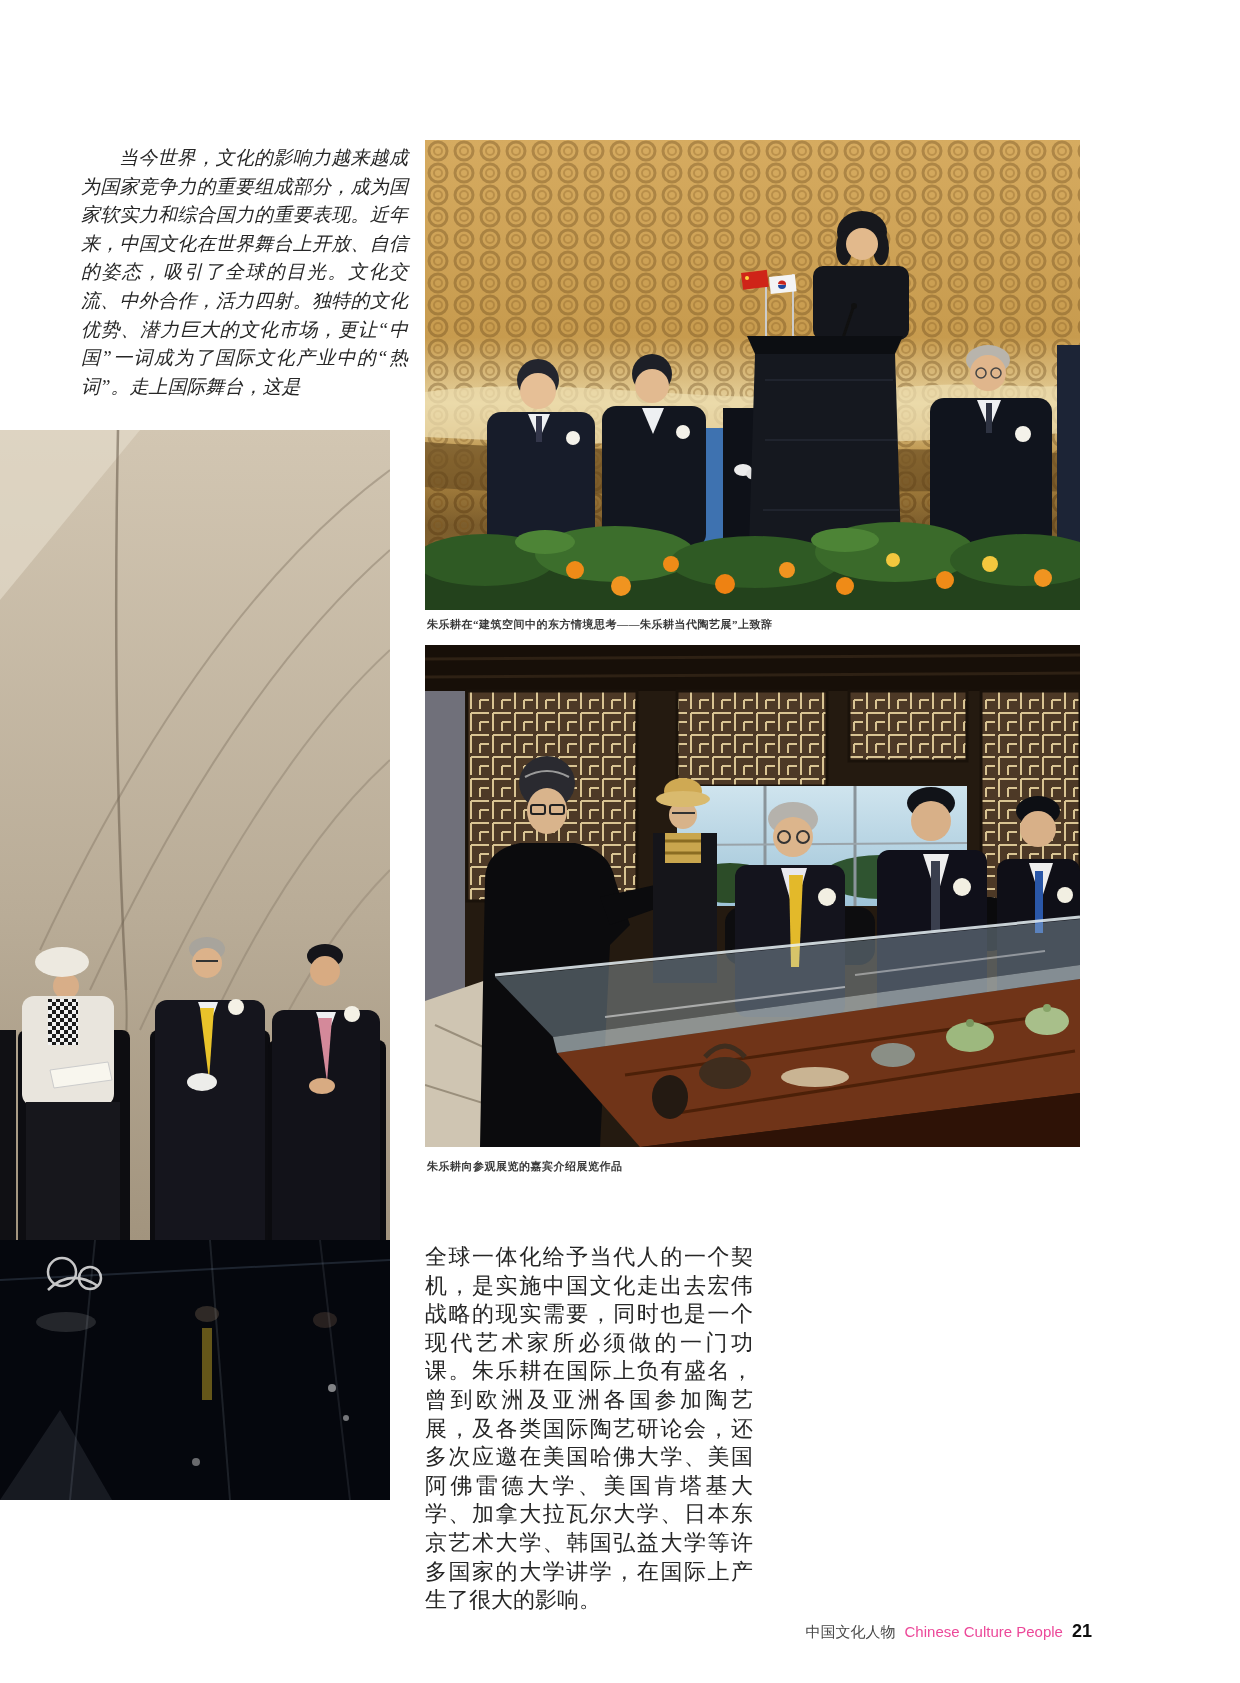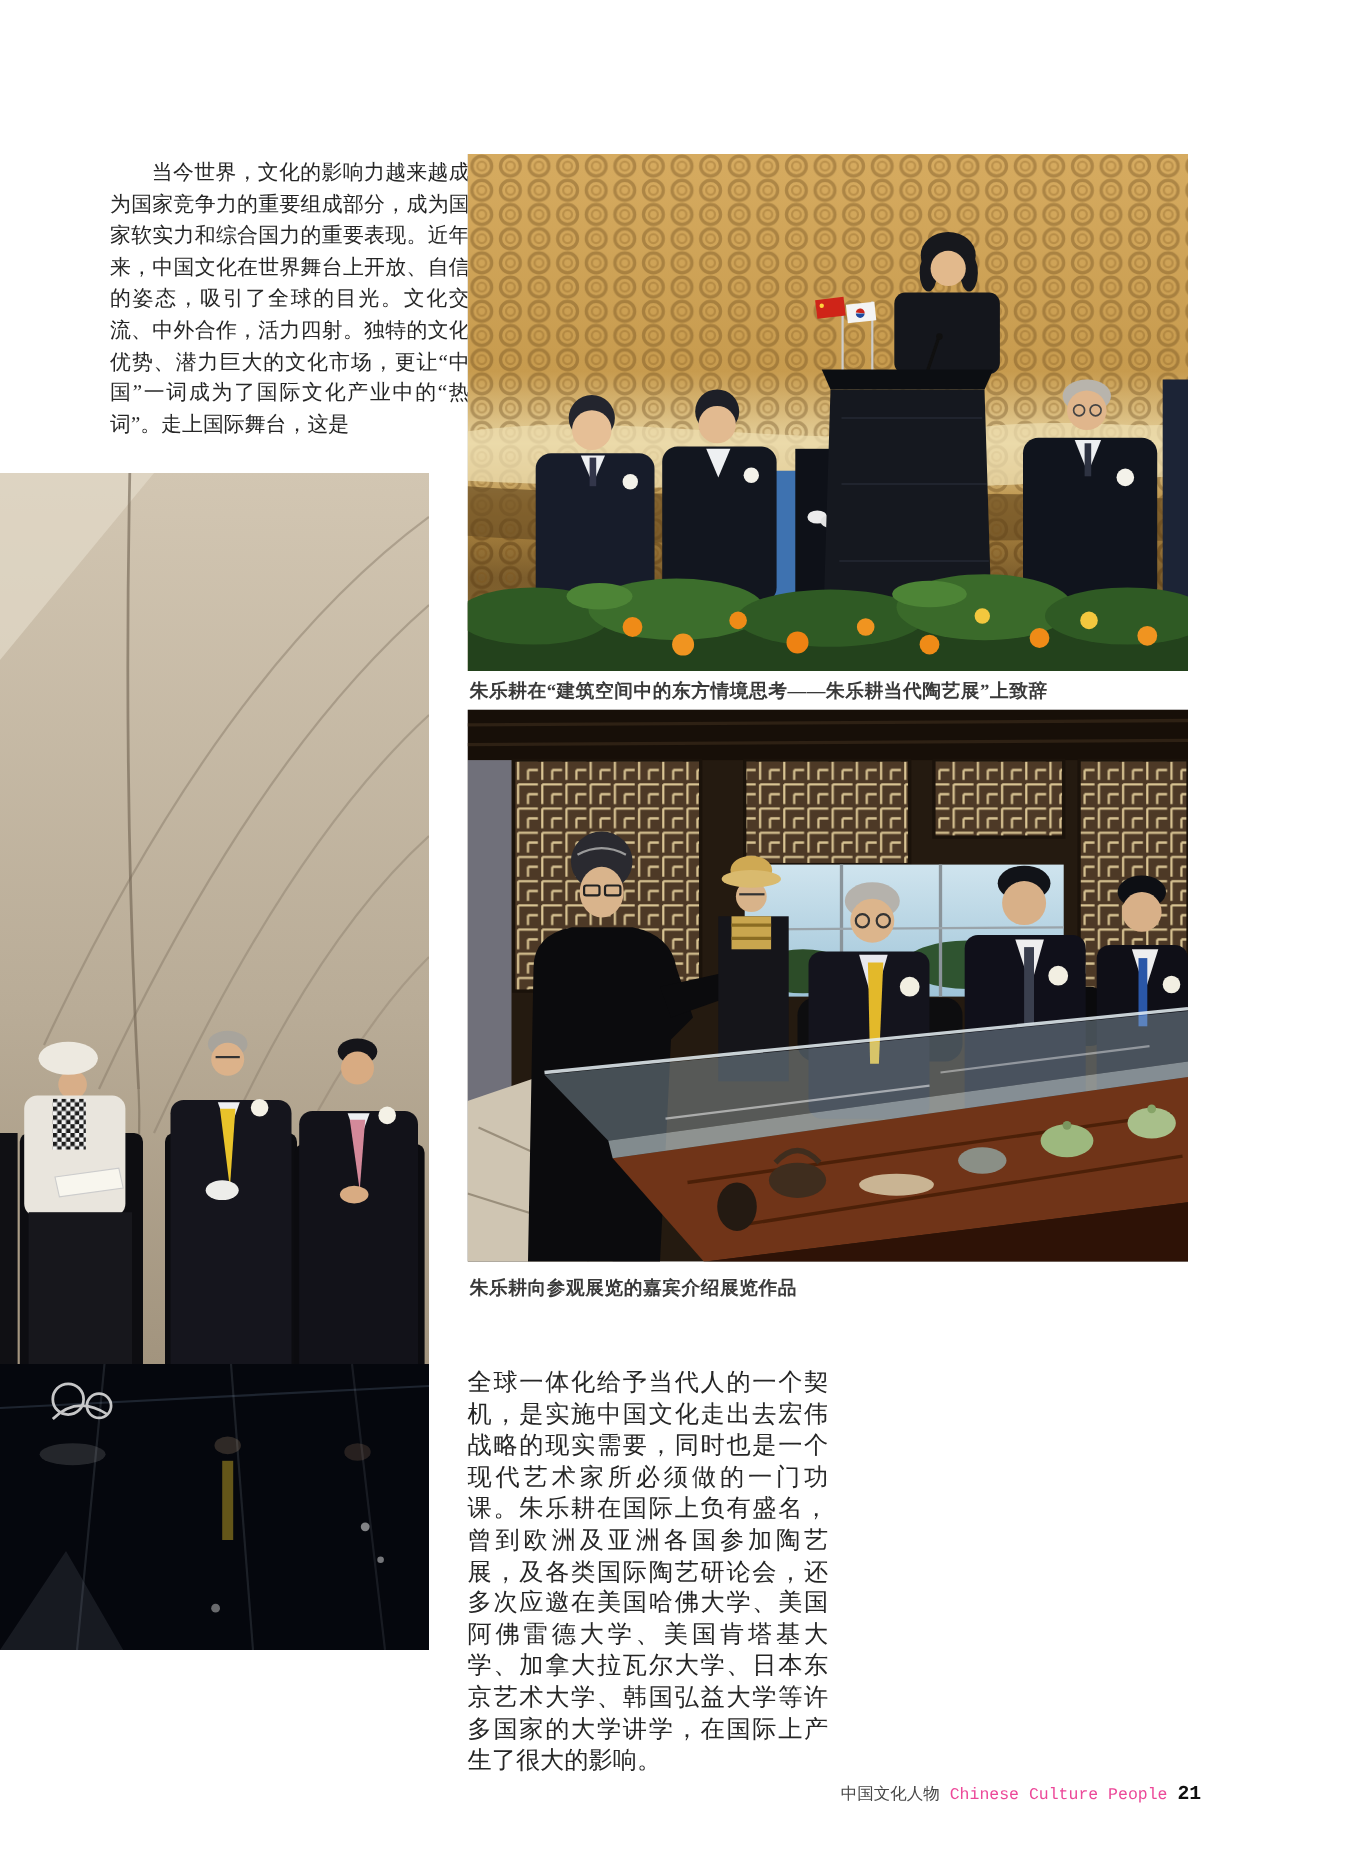--- a/index.html
+++ b/index.html
@@ -1,45 +1,45 @@
 <!DOCTYPE html>
 <html><head>
 <meta charset="utf-8">
 <style>
   html,body { margin:0; padding:0; background:#ffffff; }
   .page {
     position:relative; width:1240px; height:1683px; background:#ffffff;
     font-family:"Liberation Serif", serif; overflow:hidden;
   }
   .intro {
-    position:absolute; left:100px; top:144px; width:327px;
+    position:absolute; left:81px; top:144px; width:327px;
     font-size:19px; line-height:28.6px; color:#262626;
-    text-align:justify; text-indent:2em;
+    text-align:justify; text-indent:2em;font-style:italic;
   }
   .photo { position:absolute; overflow:hidden; background:#ddd; }
   .photo1 { left:425px; top:140px; width:655px; height:470px; }
   .photo2 { left:425px; top:645px; width:655px; height:502px; }
   .photoLeft { left:0; top:430px; width:390px; height:1070px; }
   .caption {
     position:absolute; left:427px; width:655px;
-    font-size:17px; font-weight:bold; color:#3a3a3a; letter-spacing:.5px;
+    font-size:11px; font-weight:bold; color:#3a3a3a; letter-spacing:.5px;
     font-family:"Liberation Serif", serif;
   }
   .cap1 { top:617px; }
   .cap2 { top:1159px; }
   .col {
     position:absolute; top:1243px; width:328px;
     font-size:22px; line-height:28.6px; color:#262626; text-align:justify;
   }
   .col-left { left:425px; }
   .col-right { left:762px; }
   .col-right p { margin:0; text-indent:2em; }
   .footer {
     position:absolute; top:1621px; right:148px;
-    font-family:Liberation Mono, monospace; font-size:15px; color:#474747;
+    font-family:Liberation Sans, sans-serif; font-size:15px; color:#474747;
     display:flex; align-items:baseline; gap:9px;
   }
   .footer .en { color:#ec4899; }
   .footer .num { font-weight:bold; color:#0f0f0f; font-size:18px; }
   svg { display:block; width:100%; height:100%; }
 </style>
 </head>
 <body>
 
 <div class="page">

